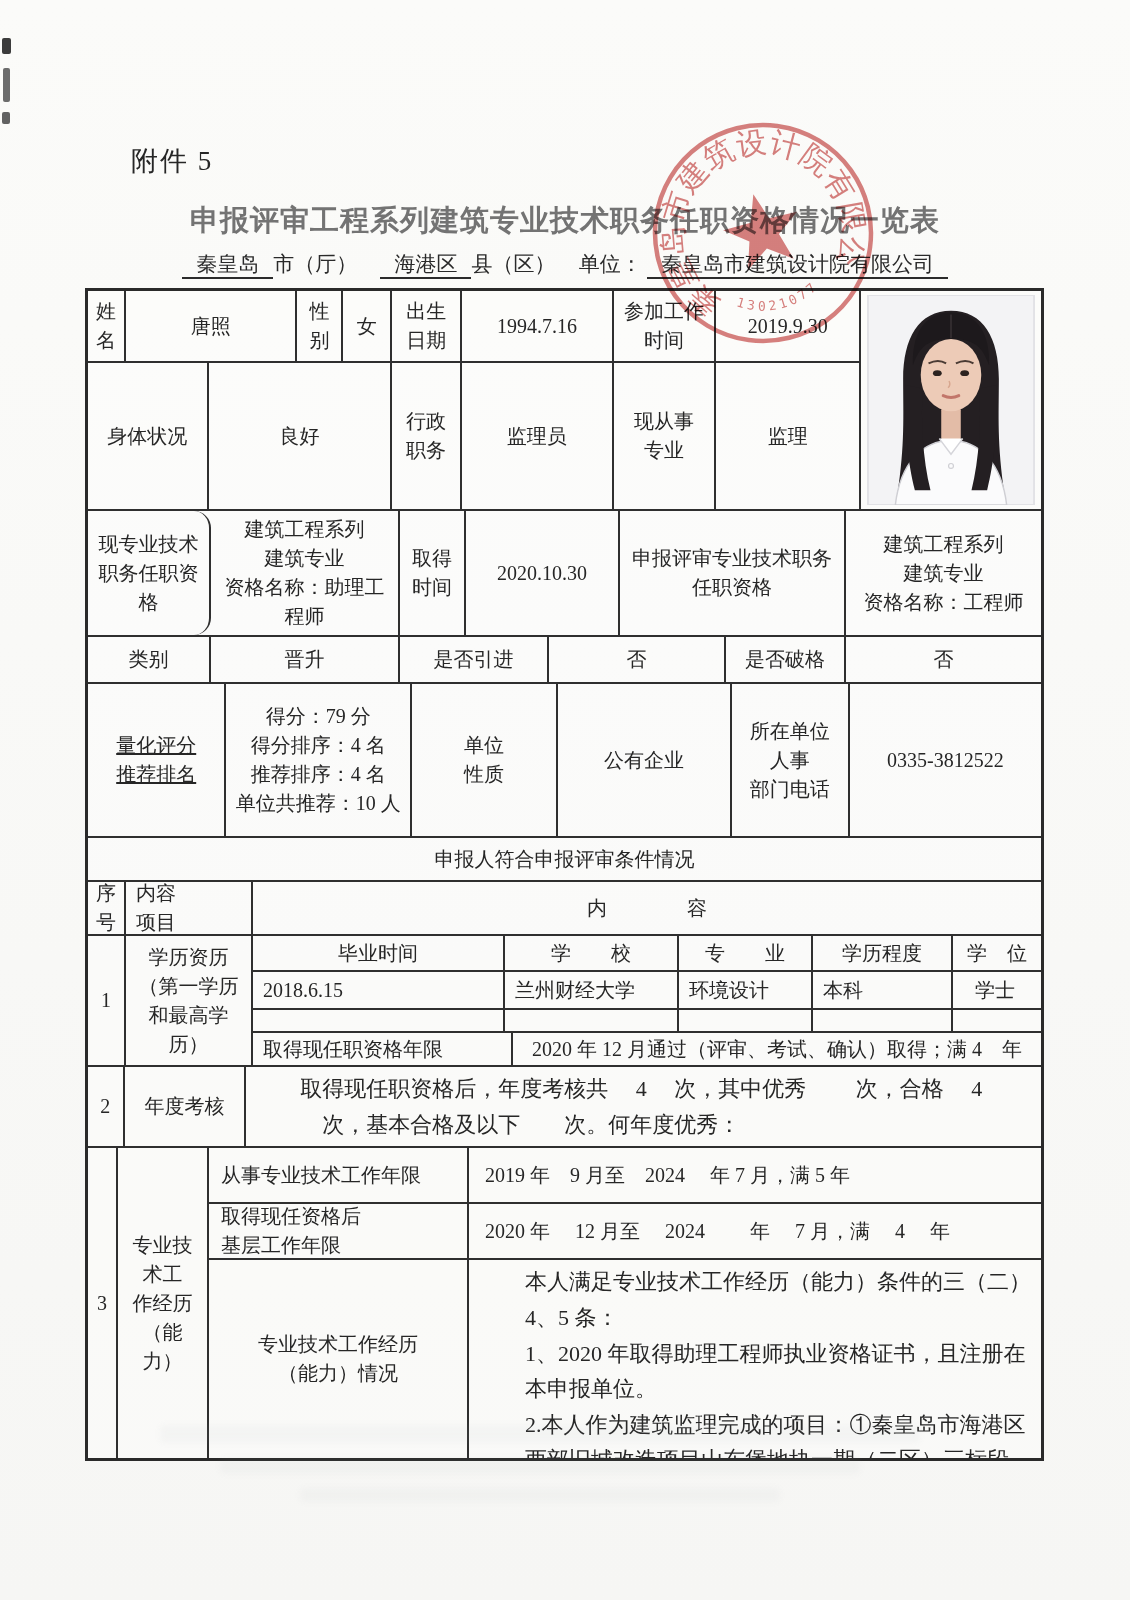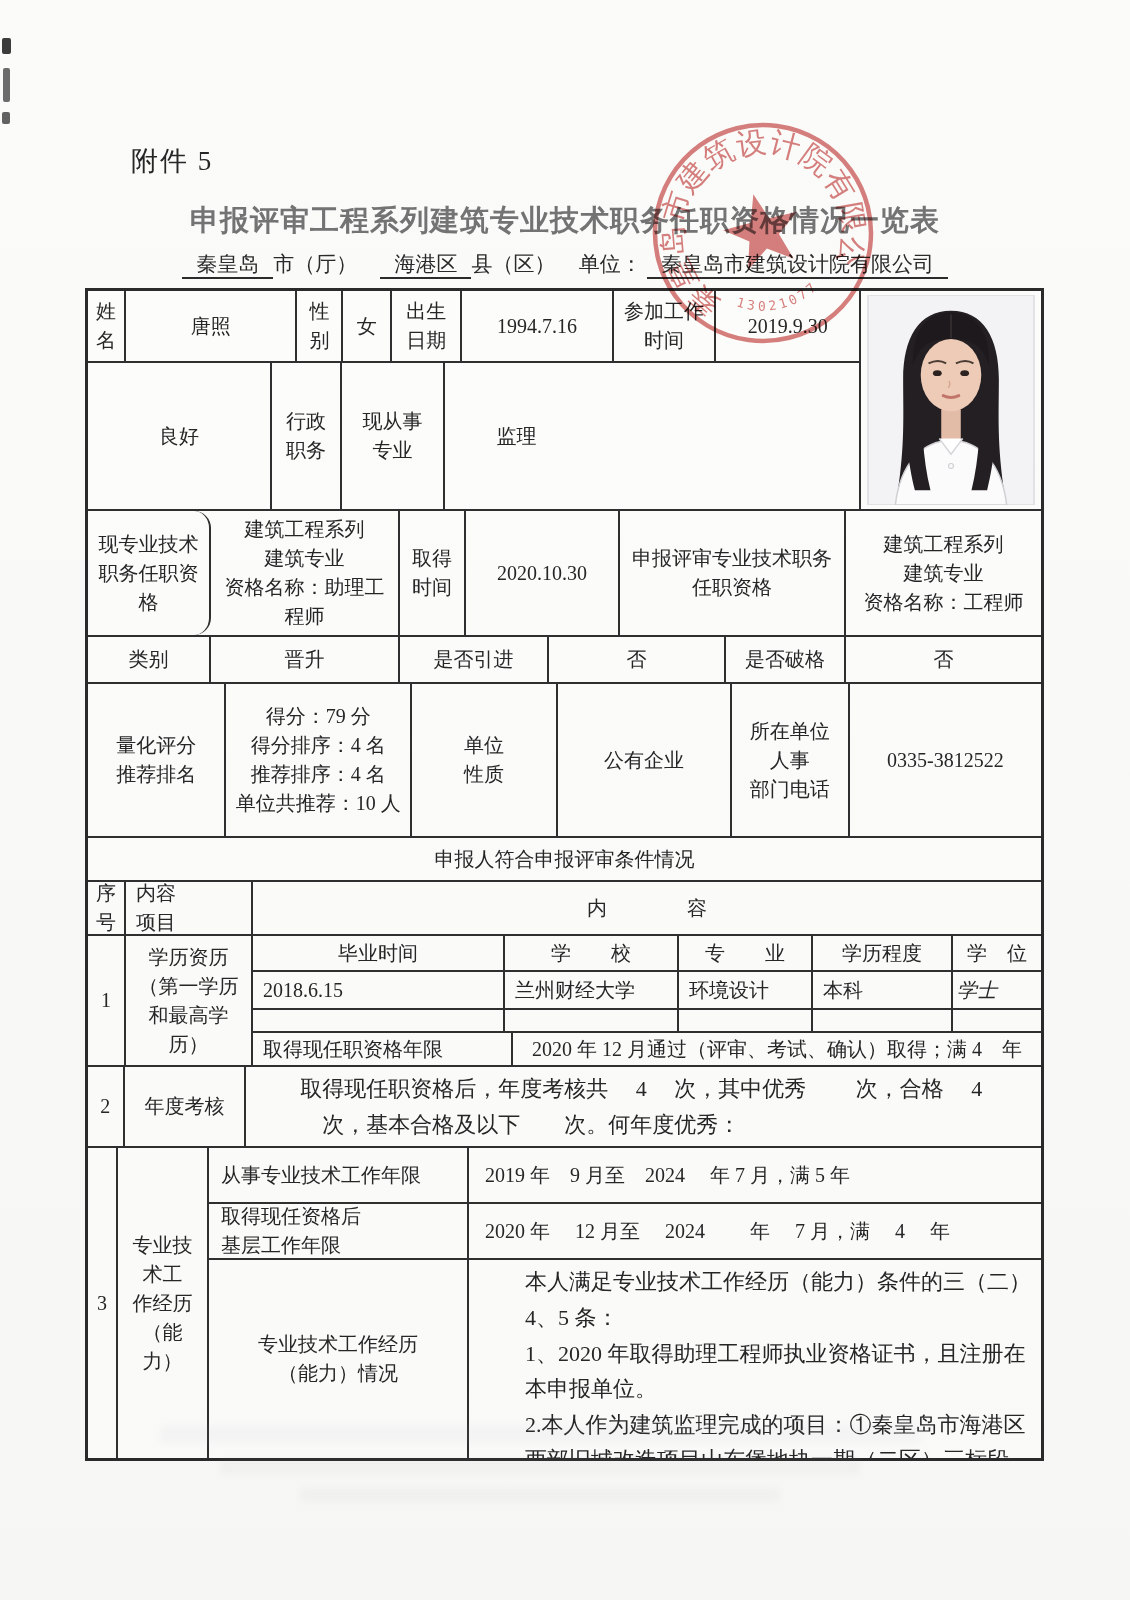--- a/index.html
+++ b/index.html
@@ -81,23 +81,25 @@
 别</div>
         <div class="cell" style="width:49px;">女</div>
         <div class="cell" style="width:70px;">出生
 日期</div>
         <div class="cell" style="width:152px;">1994.7.16</div>
         <div class="cell" style="width:103px;">参加工作
 时间</div>
         <div class="cell" style="width:143px;">2019.9.30</div>
       </div>
       <div class="row" style="height:146px;">
+        <div class="cell" style="width:121px;">身体状况</div>
         <div class="cell" style="width:184px;">良好</div>
         <div class="cell" style="width:70px;">行政
 职务</div>
+        <div class="cell" style="width:152px;">监理员</div>
         <div class="cell" style="width:103px;">现从事
 专业</div>
         <div class="cell" style="width:143px;">监理</div>
       </div>
     </div>
     <div class="photo-cell">
 
       <svg width="168" height="210" viewBox="0 0 170 215">
         <rect x="0" y="0" width="170" height="215" fill="#f3f3f5"></rect>
         <rect x="0" y="0" width="170" height="215" fill="none" stroke="#e2e2e6" stroke-width="2"></rect>
@@ -144,21 +146,21 @@
   <div class="row" style="height:45px;">
     <div class="cell" style="width:123px;">类别</div>
     <div class="cell" style="width:189px;">晋升</div>
     <div class="cell" style="width:149px;">是否引进</div>
     <div class="cell" style="width:177px;">否</div>
     <div class="cell" style="width:120px;text-align:right;">是否破格</div>
     <div class="cell" style="width:195px;">否</div>
   </div>
 
   <div class="row" style="height:152px;">
-    <div class="cell" style="width:141px;">量化评分
+    <div class="cell" style="width:141px;text-decoration:underline;">量化评分
 推荐排名</div>
     <div class="cell" style="width:189px;">得分：79 分
 得分排序：4 名
 推荐排序：4 名
 单位共推荐：10 人</div>
     <div class="cell" style="width:149px;">单位
 性质</div>
     <div class="cell" style="width:177px;">公有企业</div>
     <div class="cell" style="width:120px;">所在单位
 人事
@@ -190,21 +192,21 @@
         <div class="cell" style="width:174px;">学　　校</div>
         <div class="cell" style="width:134px;">专　　业</div>
         <div class="cell" style="width:140px;">学历程度</div>
         <div class="cell" style="width:88px;">学　位</div>
       </div>
       <div class="row" style="height:36px;">
         <div class="cell left-align" style="width:252px;padding-left:10px;">2018.6.15</div>
         <div class="cell left-align" style="width:174px;padding-left:10px;">兰州财经大学</div>
         <div class="cell left-align" style="width:134px;padding-left:10px;">环境设计</div>
         <div class="cell left-align" style="width:140px;padding-left:10px;">本科</div>
-        <div class="cell left-align" style="width:88px;padding-left:4px;font-style:italic;">学士</div>
+        <div class="cell left-align" style="width:88px;padding-left:22px;">学士</div>
       </div>
       <div class="row" style="height:21px;">
         <div class="cell" style="width:252px;"></div>
         <div class="cell" style="width:174px;"></div>
         <div class="cell" style="width:134px;"></div>
         <div class="cell" style="width:140px;"></div>
         <div class="cell" style="width:88px;"></div>
       </div>
       <div class="row" style="height:32px;">
         <div class="cell left-align" style="width:260px;padding-left:10px;">取得现任职资格年限</div>

